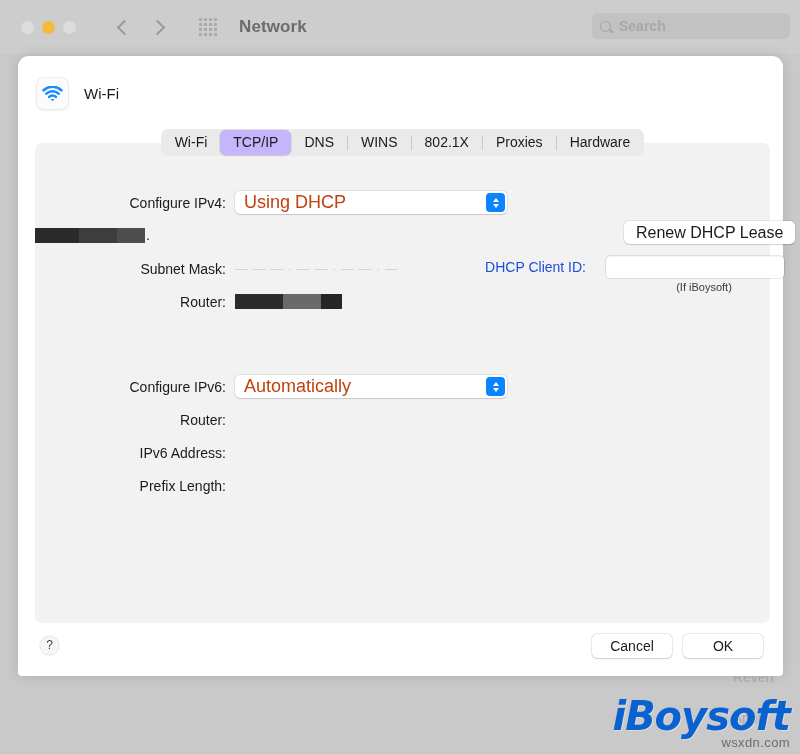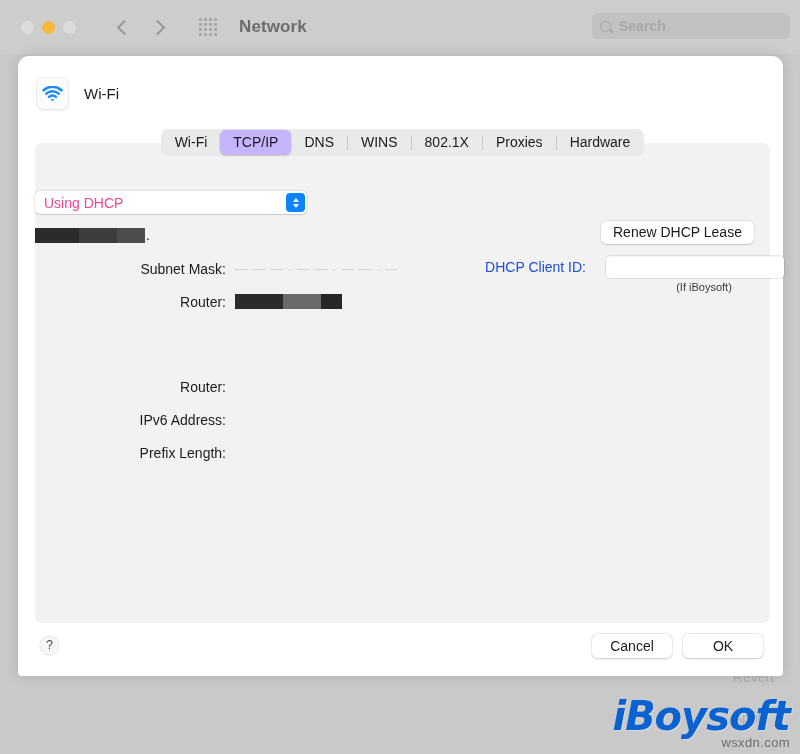--- a/index.html
+++ b/index.html
@@ -216,22 +216,22 @@
     width: 272px;
     height: 23px;
     background: #ffffff;
     border-radius: 5px;
     box-shadow: 0 0 0 0.5px rgba(0,0,0,0.13), 0 0.5px 1px rgba(0,0,0,0.12);
     display: flex;
     align-items: center;
     position: relative;
   }
   .popup-value {
-    font-size: 14px;
-    color: #ec4899;
+    font-size: 18px;
+    color: #c2410c;
     padding-left: 9px;
   }
   .popup-arrows {
     position: absolute;
     right: 2px;
     width: 19px; height: 19px;
     background: #0a84ff;
     border-radius: 4px;
     display: flex;
     flex-direction: column;
@@ -269,28 +269,28 @@
 
   
   .right-col {
     position: absolute;
     left: 432px;
     top: 44px;
     width: 300px;
   }
   .renew-btn {
     position: absolute;
-    left: 134px;
+    left: 157px;
     top: 34px;
     height: 23px;
     padding: 0 12px;
     background: #ffffff;
     border-radius: 5px;
     box-shadow: 0 0 0 0.5px rgba(0,0,0,0.13), 0 0.5px 1px rgba(0,0,0,0.12);
-    font-size: 14px;
+    font-size: 16px;
     color: #1b1b1b;
     line-height: 23px;
     white-space: nowrap;
   }
   .clientid-row {
     position: absolute;
     left: 0;
     top: 69px;
     display: flex;
     align-items: center;
@@ -477,20 +477,21 @@
           <div class="tab-sep"></div>
           <div class="tab">Proxies</div>
           <div class="tab-sep"></div>
           <div class="tab">Hardware</div>
         </div>
       </div>
 
       <div class="form">
 
         <div class="row">
+          <div class="label">Configure IPv4:</div>
           <div class="popup">
             <div class="popup-value">Using DHCP</div>
             <div class="popup-arrows">
               <div class="a up"></div>
                 <div class="a down"></div>
             </div>
           </div>
         </div>
 
         <div class="row">
@@ -511,20 +512,30 @@
           <div class="label">Router:</div>
           <div class="redact">
             <span style="width:48px;background:#2b2b2b;"></span>
             <span style="width:38px;background:#6a6a6a;"></span>
             <span style="width:21px;background:#262626;"></span>
           </div>
         </div>
 
         <div class="row" style="height:50px;"></div>
 
+        <div class="row">
+          <div class="label">Configure IPv6:</div>
+          <div class="popup">
+            <div class="popup-value">Automatically</div>
+            <div class="popup-arrows">
+              <div class="a up"></div>
+                <div class="a down"></div>
+            </div>
+          </div>
+        </div>
 
         <div class="row">
           <div class="label">Router:</div>
           <div class="redact"></div>
         </div>
 
         <div class="row">
           <div class="label">IPv6 Address:</div>
           <div class="redact"></div>
         </div>

